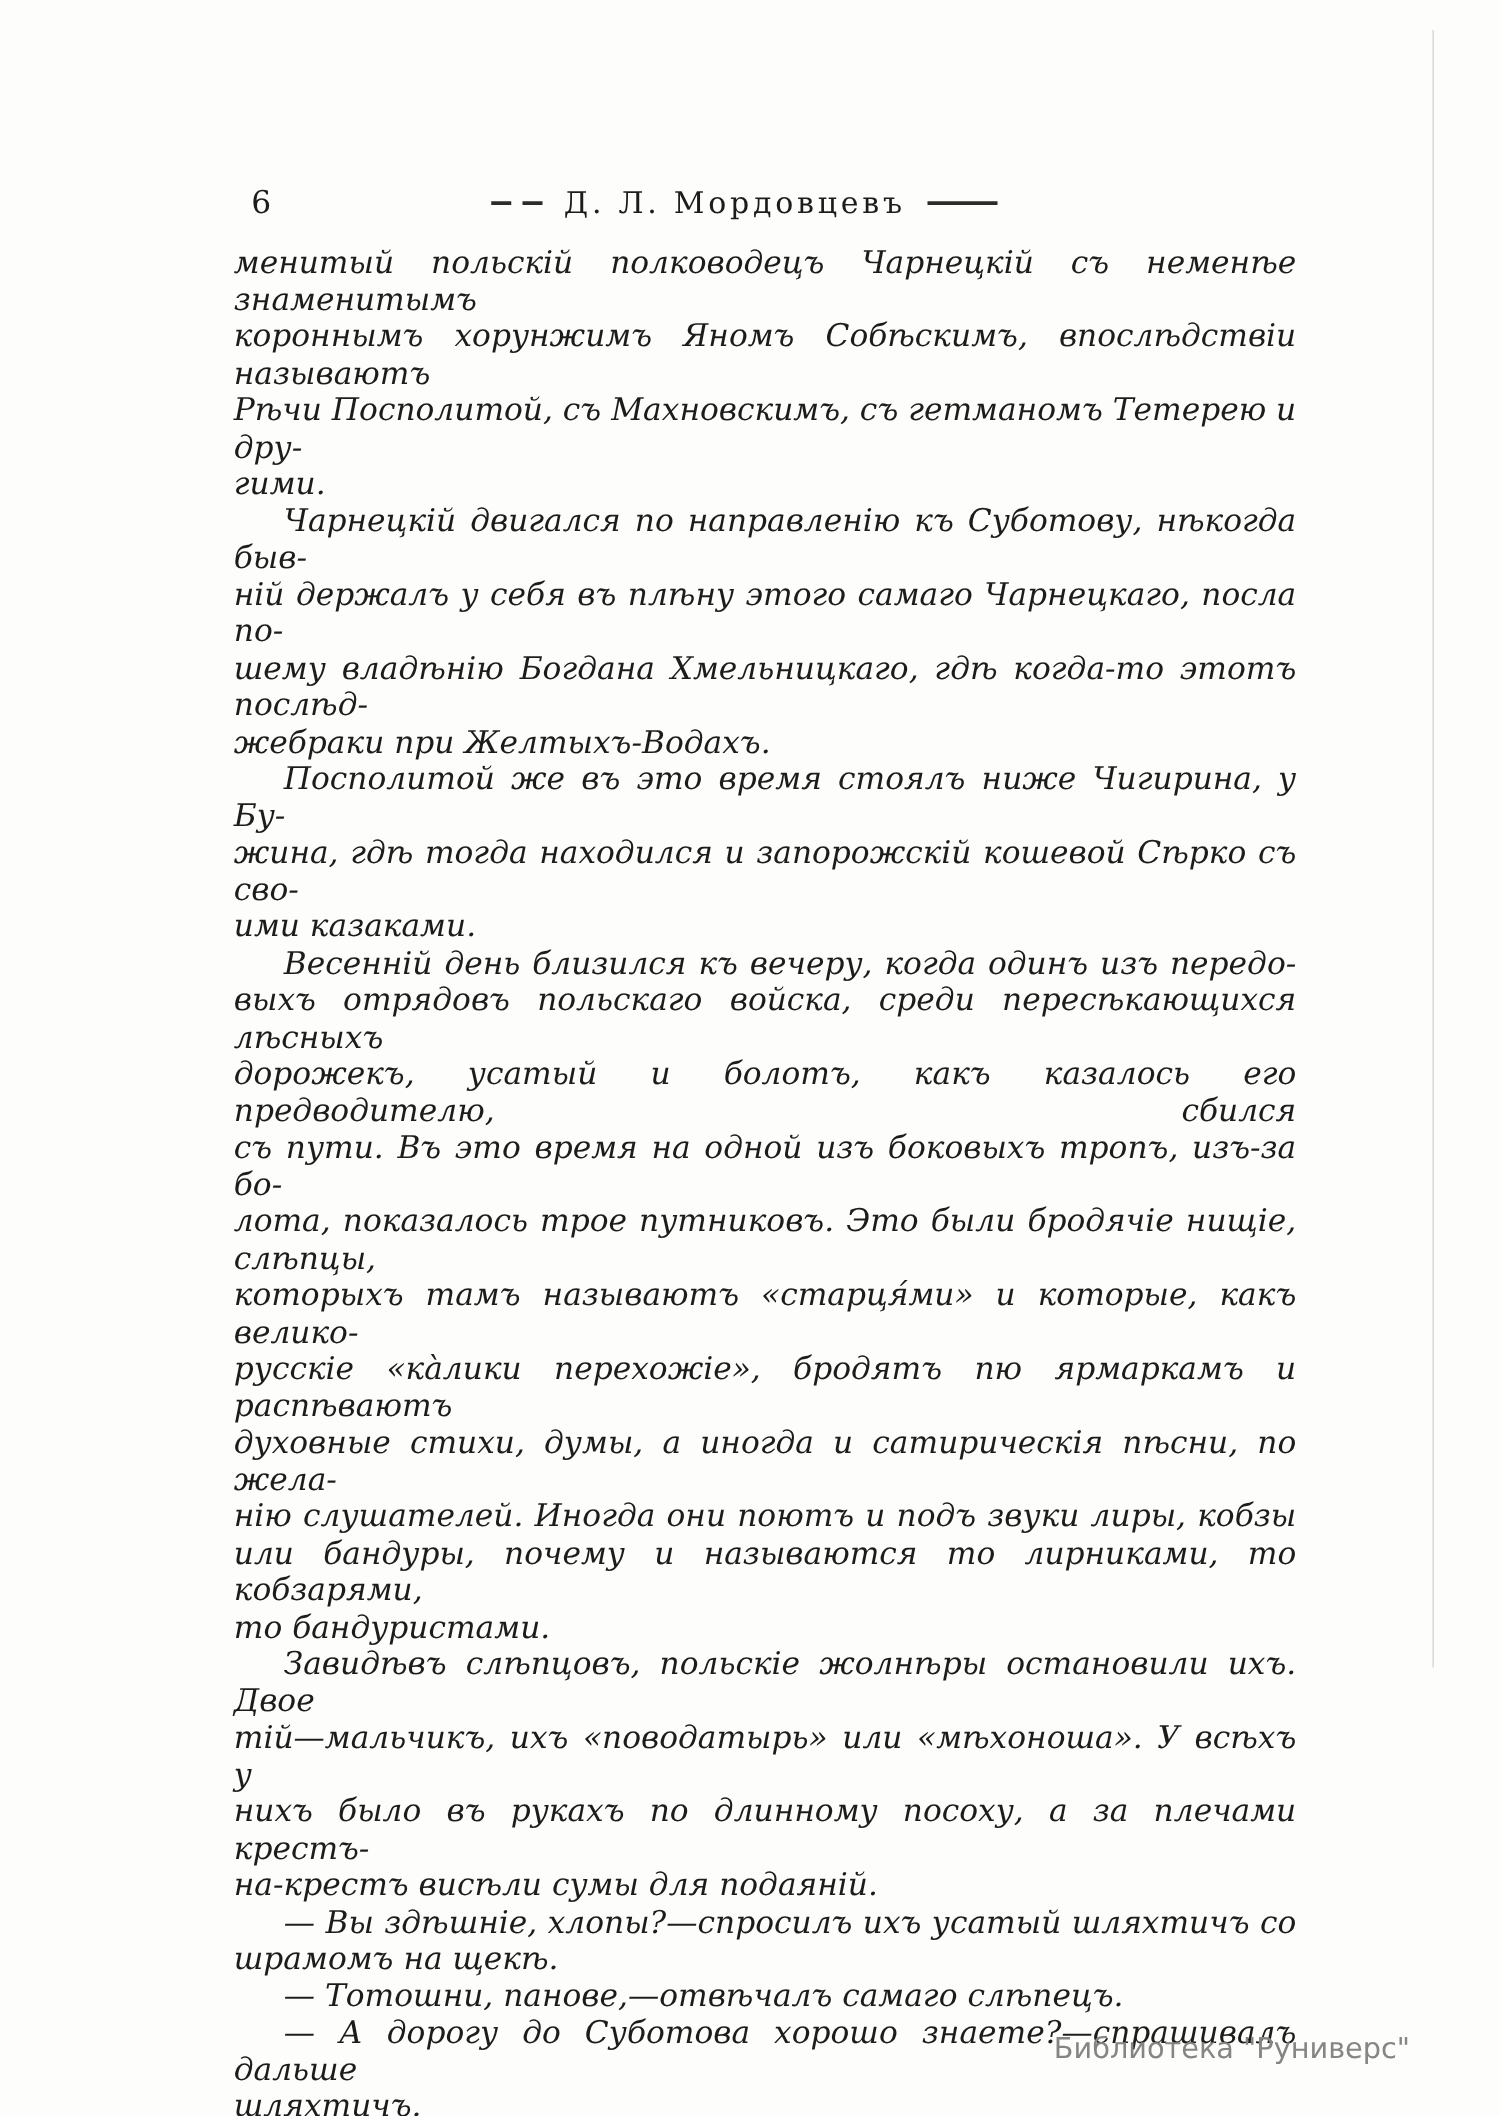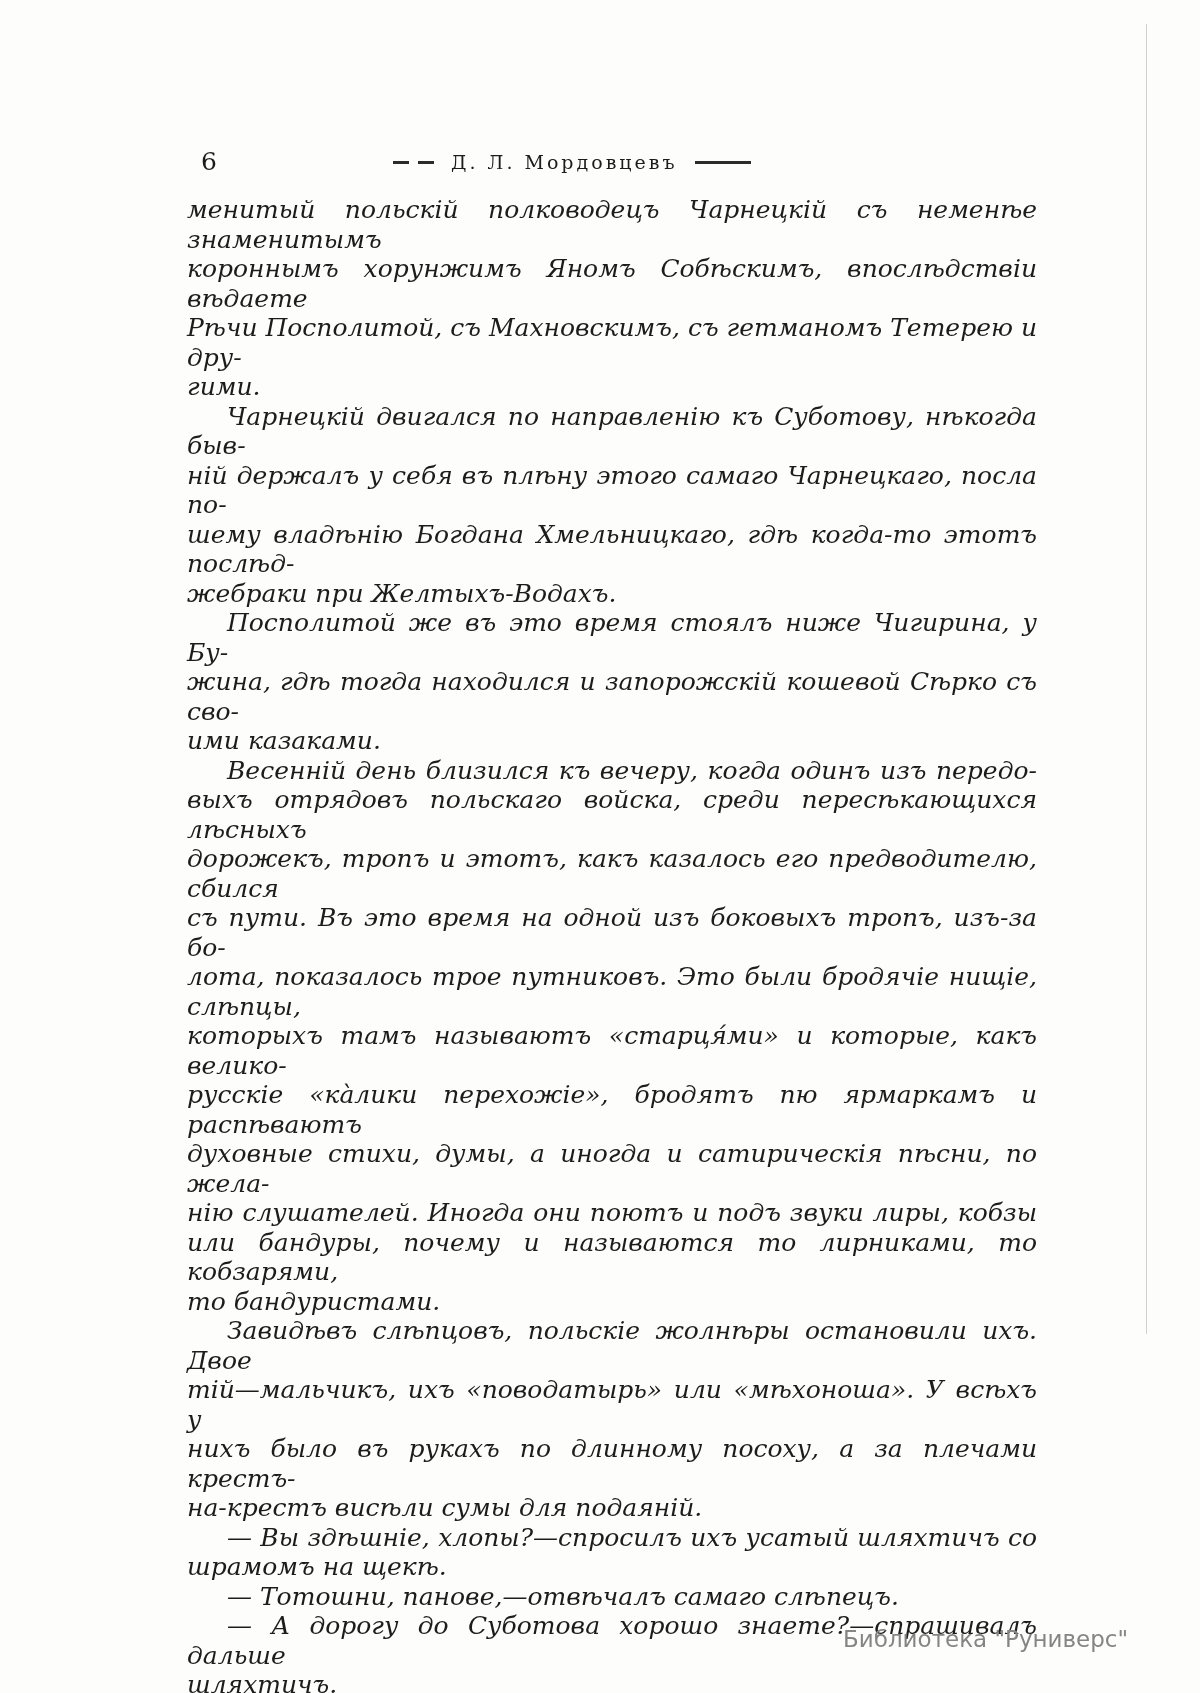--- a/index.html
+++ b/index.html
@@ -34,21 +34,21 @@
   }
   .head-rule-group { display: flex; align-items: center; gap: 9px; }
   .head-dash {
     display: inline-block;
     height: 0;
     border-top: 3px solid #2b2b2b;
   }
   .head-dash.short { width: 16px; }
   .head-dash.long  { width: 56px; }
   .head-title {
-    font-size: 19px;
+    font-size: 24px;
     letter-spacing: 3px;
     line-height: 30px;
   }
 
   
   .text-block {
     position: absolute;
     left: 187px;
     top: 195px;
     width: 850px;
@@ -100,39 +100,39 @@
     </span>
     <span class="head-title">Д. Л. Мордовцевъ</span>
     <span class="head-rule-group">
       <span class="head-dash long"></span>
     </span>
   </div>
 
   <div class="text-block">
       <div class="paragraph">
         <div class="line first">менитый польскій полководецъ Чарнецкій съ неменѣе знаменитымъ</div>
-        <div class="line">короннымъ хорунжимъ Яномъ Собѣскимъ, впослѣдствіи вѣдаете</div>
+        <div class="line">короннымъ хорунжимъ Яномъ Собѣскимъ, впослѣдствіи называютъ</div>
         <div class="line">Рѣчи Посполитой, съ Махновскимъ, съ гетманомъ Тетерею и дру-</div>
         <div class="line last">гими.</div>
       </div>
       <div class="paragraph indented">
         <div class="line first">Чарнецкій двигался по направленію къ Суботову, нѣкогда быв-</div>
         <div class="line">ній держалъ у себя въ плѣну этого самаго Чарнецкаго, посла по-</div>
         <div class="line">шему владѣнію Богдана Хмельницкаго, гдѣ когда-то этотъ послѣд-</div>
         <div class="line last">жебраки при Желтыхъ-Водахъ.</div>
       </div>
       <div class="paragraph indented">
         <div class="line first">Посполитой же въ это время стоялъ ниже Чигирина, у Бу-</div>
         <div class="line">жина, гдѣ тогда находился и запорожскій кошевой Сѣрко съ сво-</div>
         <div class="line last">ими казаками.</div>
       </div>
       <div class="paragraph indented">
         <div class="line first">Весенній день близился къ вечеру, когда одинъ изъ передо-</div>
         <div class="line">выхъ отрядовъ польскаго войска, среди пересѣкающихся лѣсныхъ</div>
-        <div class="line">дорожекъ, тропъ и этотъ, какъ казалось его предводителю, сбился</div>
+        <div class="line">дорожекъ, усатый и болотъ, какъ казалось его предводителю, сбился</div>
         <div class="line">съ пути. Въ это время на одной изъ боковыхъ тропъ, изъ-за бо-</div>
         <div class="line">лота, показалось трое путниковъ. Это были бродячіе нищіе, слѣпцы,</div>
         <div class="line">которыхъ тамъ называютъ «старця́ми» и которые, какъ велико-</div>
         <div class="line">русскіе «ка̀лики перехожіе», бродятъ пю ярмаркамъ и распѣваютъ</div>
         <div class="line">духовные стихи, думы, а иногда и сатирическія пѣсни, по жела-</div>
         <div class="line">нію слушателей. Иногда они поютъ и подъ звуки лиры, кобзы</div>
         <div class="line">или бандуры, почему и называются то лирниками, то кобзарями,</div>
         <div class="line last">то бандуристами.</div>
       </div>
       <div class="paragraph indented">

